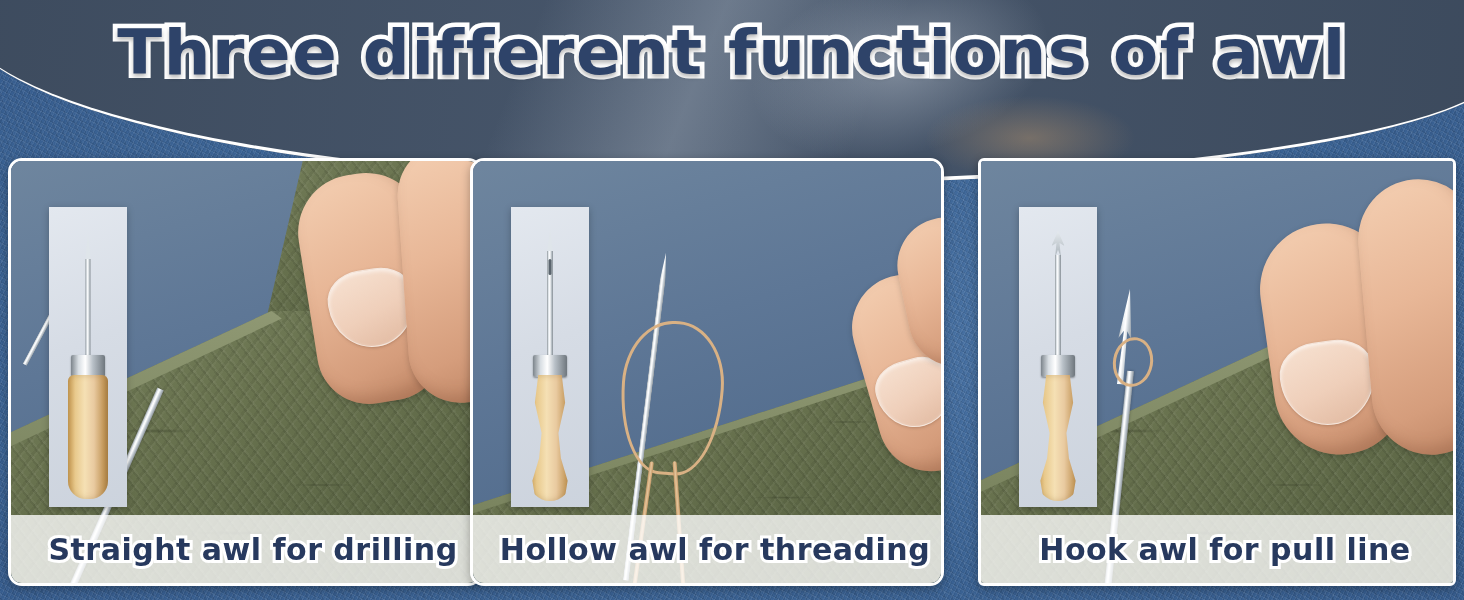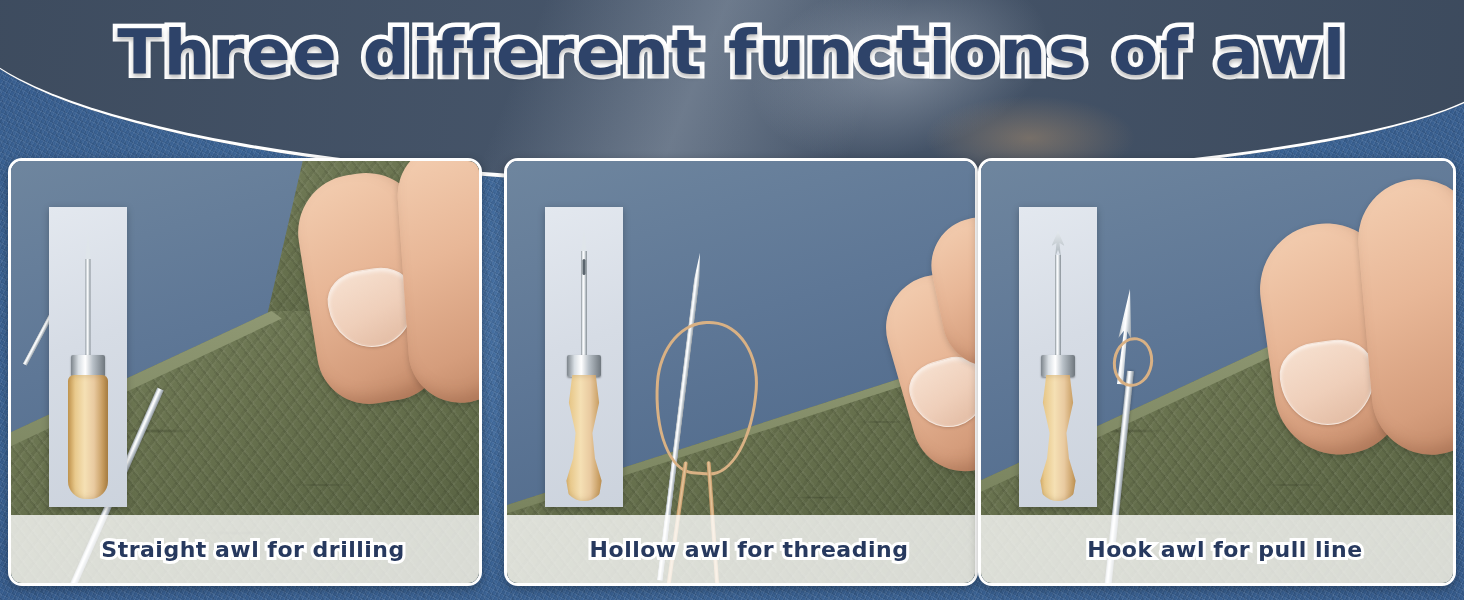--- a/index.html
+++ b/index.html
@@ -71,22 +71,22 @@
   }
 
   
   .panel{
     position:absolute;top:158px;height:428px;
     border:3px solid #ffffff;border-radius:14px;
     overflow:hidden;box-sizing:border-box;
     box-shadow:0 3px 10px rgba(0,0,0,.30);
   }
   #panel-1{left:8px;width:474px;}
-  #panel-2{left:504px;width:474px;}
-  #panel-3{left:978px;width:478px;}
+  #panel-2{left:470px;width:474px;}
+  #panel-3{left:978px;width:478px;border-radius:6px;}
 
   
   .photo{position:absolute;inset:0;overflow:hidden;background:#5c7596;}
   .photo-denim2{
     position:absolute;inset:0;
     background:linear-gradient(163deg, #70879f 0%, #5e7796 40%, #516b8c 72%, #455e7d 100%);
     opacity:.92;
   }
 
   
@@ -181,21 +181,21 @@
   }
 
   
   .caption{
     position:absolute;left:0;right:0;bottom:0;height:68px;
     background:rgba(255,255,255,.78);
     display:flex;align-items:center;justify-content:center;
   }
   .caption-text{
     font-family:"DejaVu Sans", sans-serif;
-    font-size:22px;font-weight:bold;letter-spacing:.5px;
+    font-size:30px;font-weight:bold;letter-spacing:.5px;
     color:#27395e;
     -webkit-text-stroke:6px #ffffff;
     paint-order:stroke fill;
     white-space:nowrap;
     padding-left:16px;
   }
 </style>
 </head>
 <body>
 

